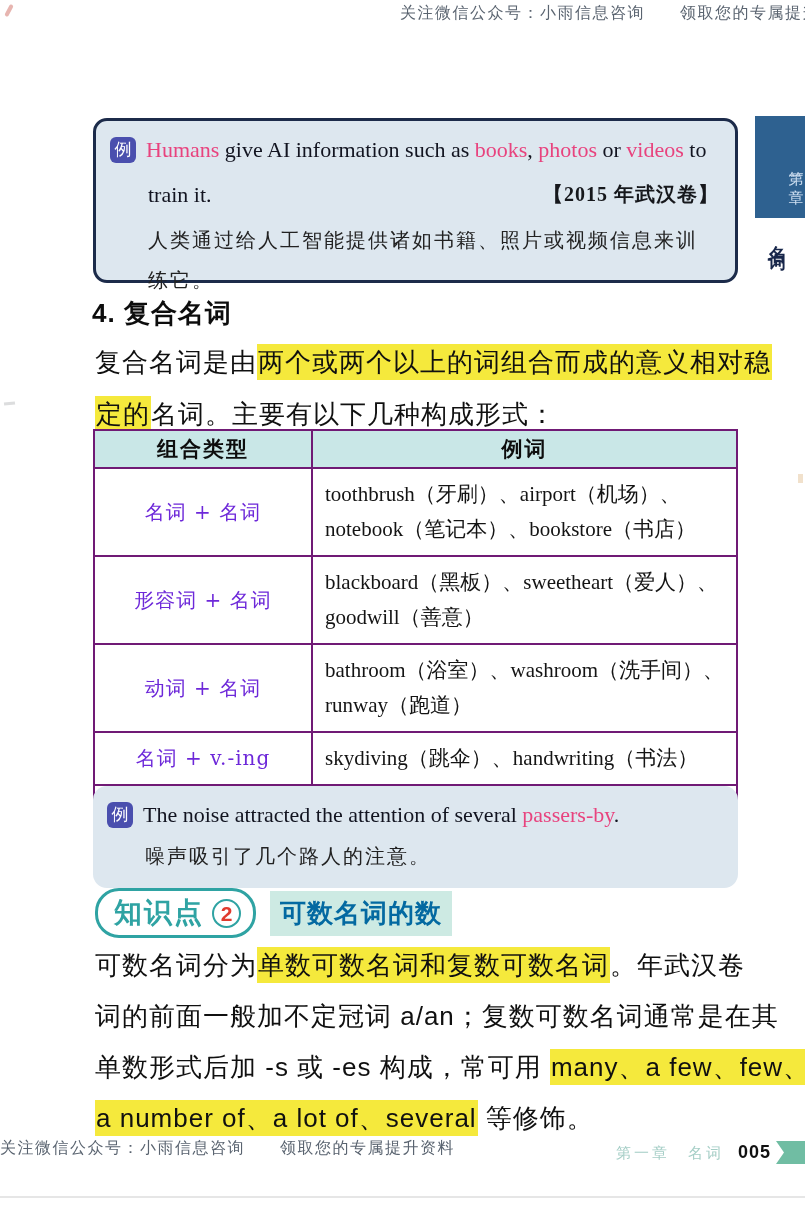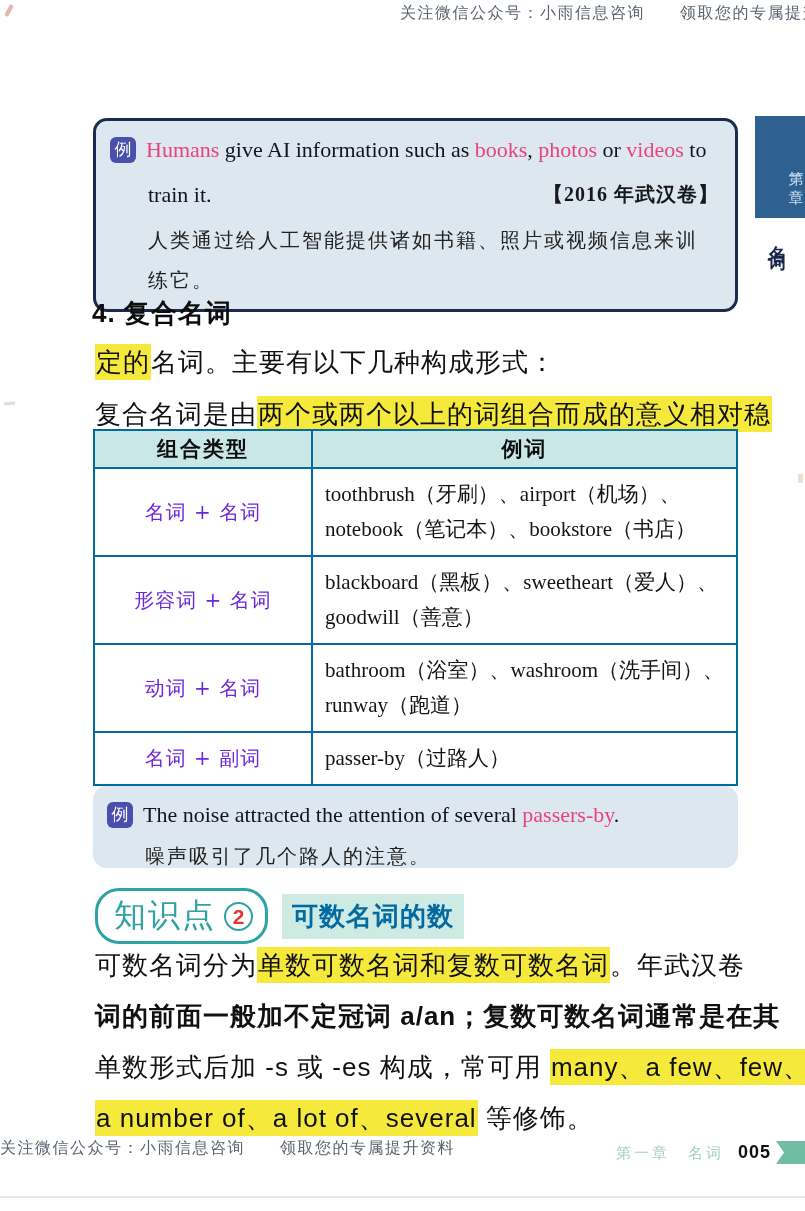--- a/index.html
+++ b/index.html
@@ -68,21 +68,21 @@
     font-size:26px;font-weight:bold;color:#0d0d0d;letter-spacing:1px;
   }
   .body-para{position:absolute;left:95px;width:650px;font-size:26px;color:#101010;}
   .body-para .pline{height:52px;line-height:52px;letter-spacing:1px;white-space:nowrap;}
   .hl{background:var(--highlight-yellow);padding:3px 1px;}
   
   .compound-table{
     position:absolute;left:93px;top:429px;width:645px;
     border-collapse:collapse;border:2px solid #3a3a3a;
   }
-  .compound-table th,.compound-table td{border:2px solid #0369a1;}
+  .compound-table th,.compound-table td{border:2px solid #701a75;}
   .compound-table th{
     background:var(--table-header-bg);font-size:21px;font-weight:bold;
     height:38px;color:#0d0d0d;letter-spacing:2px;
   }
   .col-type{width:218px;}
   .cell-type{
     text-align:center;font-family:"DejaVu Serif",serif;
     font-size:20px;color:#6d28d9;letter-spacing:1px;
   }
   .cell-examples{
@@ -90,21 +90,21 @@
     font-size:21px;line-height:35px;color:#141414;
   }
   .row-tall{height:72px;}
   .row-short{height:41px;}
   
   .kp-row{position:absolute;left:95px;top:888px;display:flex;align-items:center;}
   .kp-pill{
     display:flex;align-items:center;gap:8px;background:#fff;
     border:3px solid var(--teal);border-radius:24px;padding:3px 12px 3px 16px;
   }
-  .kp-pill-label{font-size:32px;font-weight:normal;color:var(--teal);letter-spacing:2px;}
+  .kp-pill-label{font-size:28px;font-weight:bold;color:var(--teal);letter-spacing:2px;}
   .kp-pill-num{
     width:29px;height:29px;border:2px solid var(--teal);border-radius:50%;
     color:#e03a2e;font-size:21px;font-weight:bold;text-align:center;line-height:26px;
   }
   .kp-title{
     margin-left:14px;font-size:26px;font-weight:bold;color:#0369a1;
     background:#cdeae3;padding:5px 10px;letter-spacing:1px;
   }
   
   .footer-left{
@@ -146,39 +146,39 @@
   <div class="smudge-red"></div>
   <div class="dash-left"></div>
   <div class="mark-right"></div>
   <div class="bottom-edge"></div>
 
   <div class="top-header">关注微信公众号：小雨信息咨询　　领取您的专属提升资料</div>
 
   <div class="chapter-tab">第一章</div>
   <div class="chapter-label">名词</div>
 
-  <div class="example-box bordered" style="top:118px;height:194px;">
+  <div class="example-box bordered" style="top:118px;height:165px;">
     <div class="ex-en">
       <span class="ex-badge">例</span><span class="pink">Humans</span><span> give AI information such as </span><span class="pink">books</span><span>, </span><span class="pink">photos</span><span> or </span><span class="pink">videos</span><span> to</span>
     </div>
     <div class="ex-line2">
       <span>train it.</span>
-      <span class="ex-source">【2016 年武汉卷】</span>
+      <span class="ex-source">【2015 年武汉卷】</span>
     </div>
     <div class="ex-zh">人类通过给人工智能提供诸如书籍、照片或视频信息来训练它。</div>
   </div>
 
   <div class="section-heading">4. 复合名词</div>
 
   <div class="body-para" style="top:336px;">
     <div class="pline">
+      <span>复合名词是由</span><span class="hl">两个或两个以上的词组合而成的意义相对稳</span>
+    </div>
+    <div class="pline">
       <span class="hl">定的</span><span>名词。主要有以下几种构成形式：</span>
-    </div>
-    <div class="pline">
-      <span>复合名词是由</span><span class="hl">两个或两个以上的词组合而成的意义相对稳</span>
     </div>
   </div>
 
   <table class="compound-table">
     <tbody>
         <tr>
       <th class="col-type">组合类型</th>
       <th>例词</th>
     </tr>
     <tr class="row-tall">
@@ -187,46 +187,50 @@
     </tr>
     <tr class="row-tall">
       <td class="cell-type">形容词 + 名词</td>
       <td class="cell-examples">blackboard（黑板）、sweetheart（爱人）、goodwill（善意）</td>
     </tr>
     <tr class="row-tall">
       <td class="cell-type">动词 + 名词</td>
       <td class="cell-examples">bathroom（浴室）、washroom（洗手间）、runway（跑道）</td>
     </tr>
     <tr class="row-short">
+      <td class="cell-type">名词 + v.-ing</td>
+      <td class="cell-examples">skydiving（跳伞）、handwriting（书法）</td>
+    </tr>
+    <tr class="row-short">
       <td class="cell-type">名词 + 副词</td>
       <td class="cell-examples">passer-by（过路人）</td>
     </tr>
   </tbody>
     </table>
 
-  <div class="example-box" style="top:786px;height:82px;">
+  <div class="example-box" style="top:786px;height:102px;">
     <div class="ex-en">
       <span class="ex-badge">例</span><span>The noise attracted the attention of several </span><span class="pink">passers-by</span><span>.</span>
     </div>
     <div class="ex-zh" style="margin-top:4px;">噪声吸引了几个路人的注意。</div>
   </div>
 
   <div class="kp-row">
     <div class="kp-pill">
       <span class="kp-pill-label">知识点</span>
       <span class="kp-pill-num">2</span>
     </div>
     <div class="kp-title">可数名词的数</div>
   </div>
 
   <div class="body-para" style="top:940px;">
     <div class="pline" style="height:51px;line-height:51px;">
       <span>可数名词分为</span><span class="hl">单数可数名词和复数可数名词</span><span>。年武汉卷</span>
     </div>
-    <div class="pline" style="height:51px;line-height:51px;font-weight:bold;">
+    <div class="pline" style="height:51px;line-height:51px;">
       <span>词的前面一般加不定冠词 a/an；复数可数名词通常是在其</span>
     </div>
     <div class="pline" style="height:51px;line-height:51px;">
       <span>单数形式后加 -s 或 -es 构成，常可用 </span><span class="hl">many、a few、few、</span>
     </div>
     <div class="pline" style="height:51px;line-height:51px;">
       <span class="hl">a number of、a lot of、several</span><span> 等修饰。</span>
     </div>
   </div>
 

